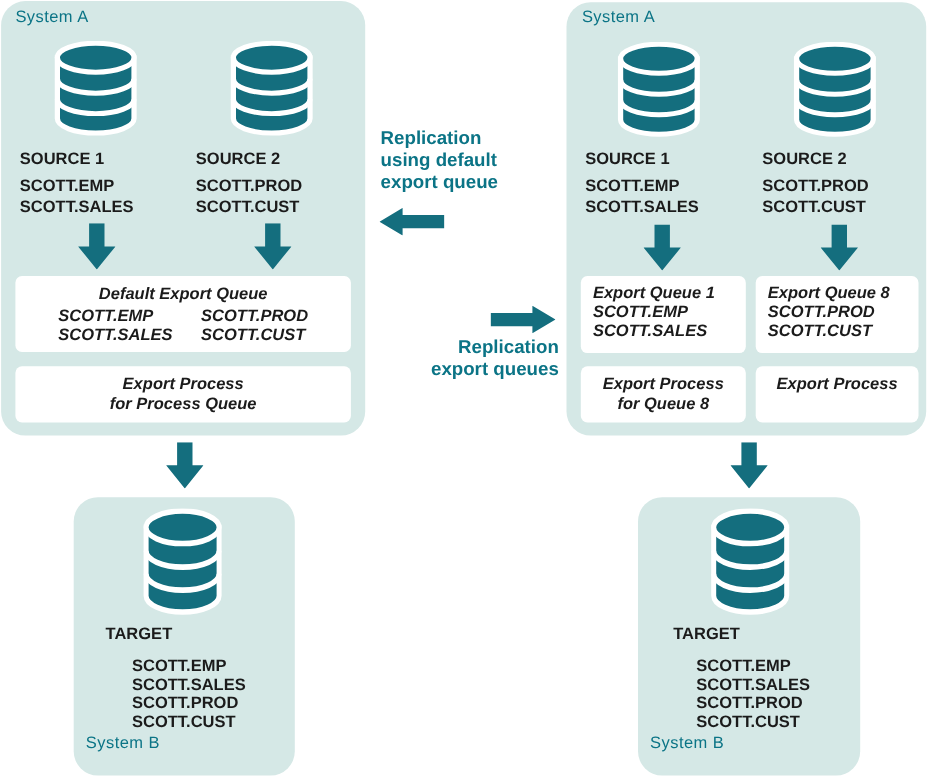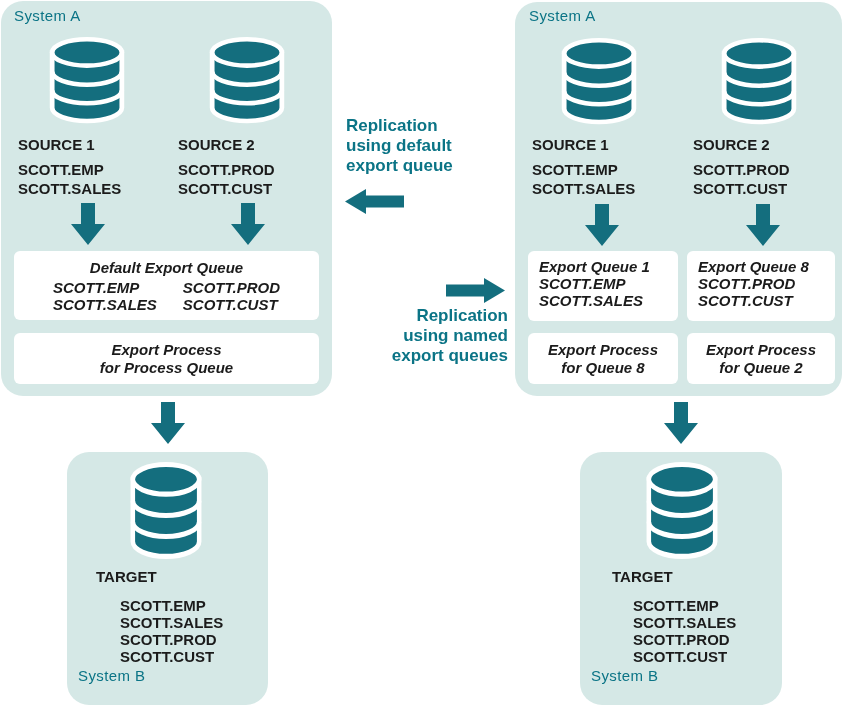--- a/index.html
+++ b/index.html
@@ -132,21 +132,20 @@
       </svg>
   </div>
 
   <div class="arrow" style="left:446px;top:278px;width:59px;height:25px;">
     <svg>
         <use href="#arrow-right-sym"></use>
       </svg>
   </div>
   <div class="mid-label" style="left:356px;top:306px;width:152px;text-align:right;">
     <div>Replication</div>
-    <div>using named</div>
     <div>export queues</div>
   </div>
 
   <section class="panel" style="left:515px;top:2px;width:327px;height:394px;">
     <div class="sys-title" style="left:14px;top:5px;">System A</div>
 
     <div class="db" style="left:42px;top:36px;width:84px;height:89px;">
       <svg>
           <use href="#db-sym"></use>
         </svg>
@@ -189,21 +188,20 @@
       <div>SCOTT.PROD</div>
       <div>SCOTT.CUST</div>
     </div>
 
     <div class="wbox centered pad-top" style="left:13px;top:331px;width:150px;height:51px;">
       <div>Export Process</div>
       <div>for Queue 8</div>
     </div>
     <div class="wbox centered pad-top" style="left:172px;top:331px;width:148px;height:51px;">
       <div>Export Process</div>
-      <div>for Queue 2</div>
     </div>
   </section>
 
   <div class="arrow" style="left:151px;top:402px;width:34px;height:42px;">
     <svg>
         <use href="#arrow-down-sym"></use>
       </svg>
   </div>
   <div class="arrow" style="left:664px;top:402px;width:34px;height:42px;">
     <svg>

